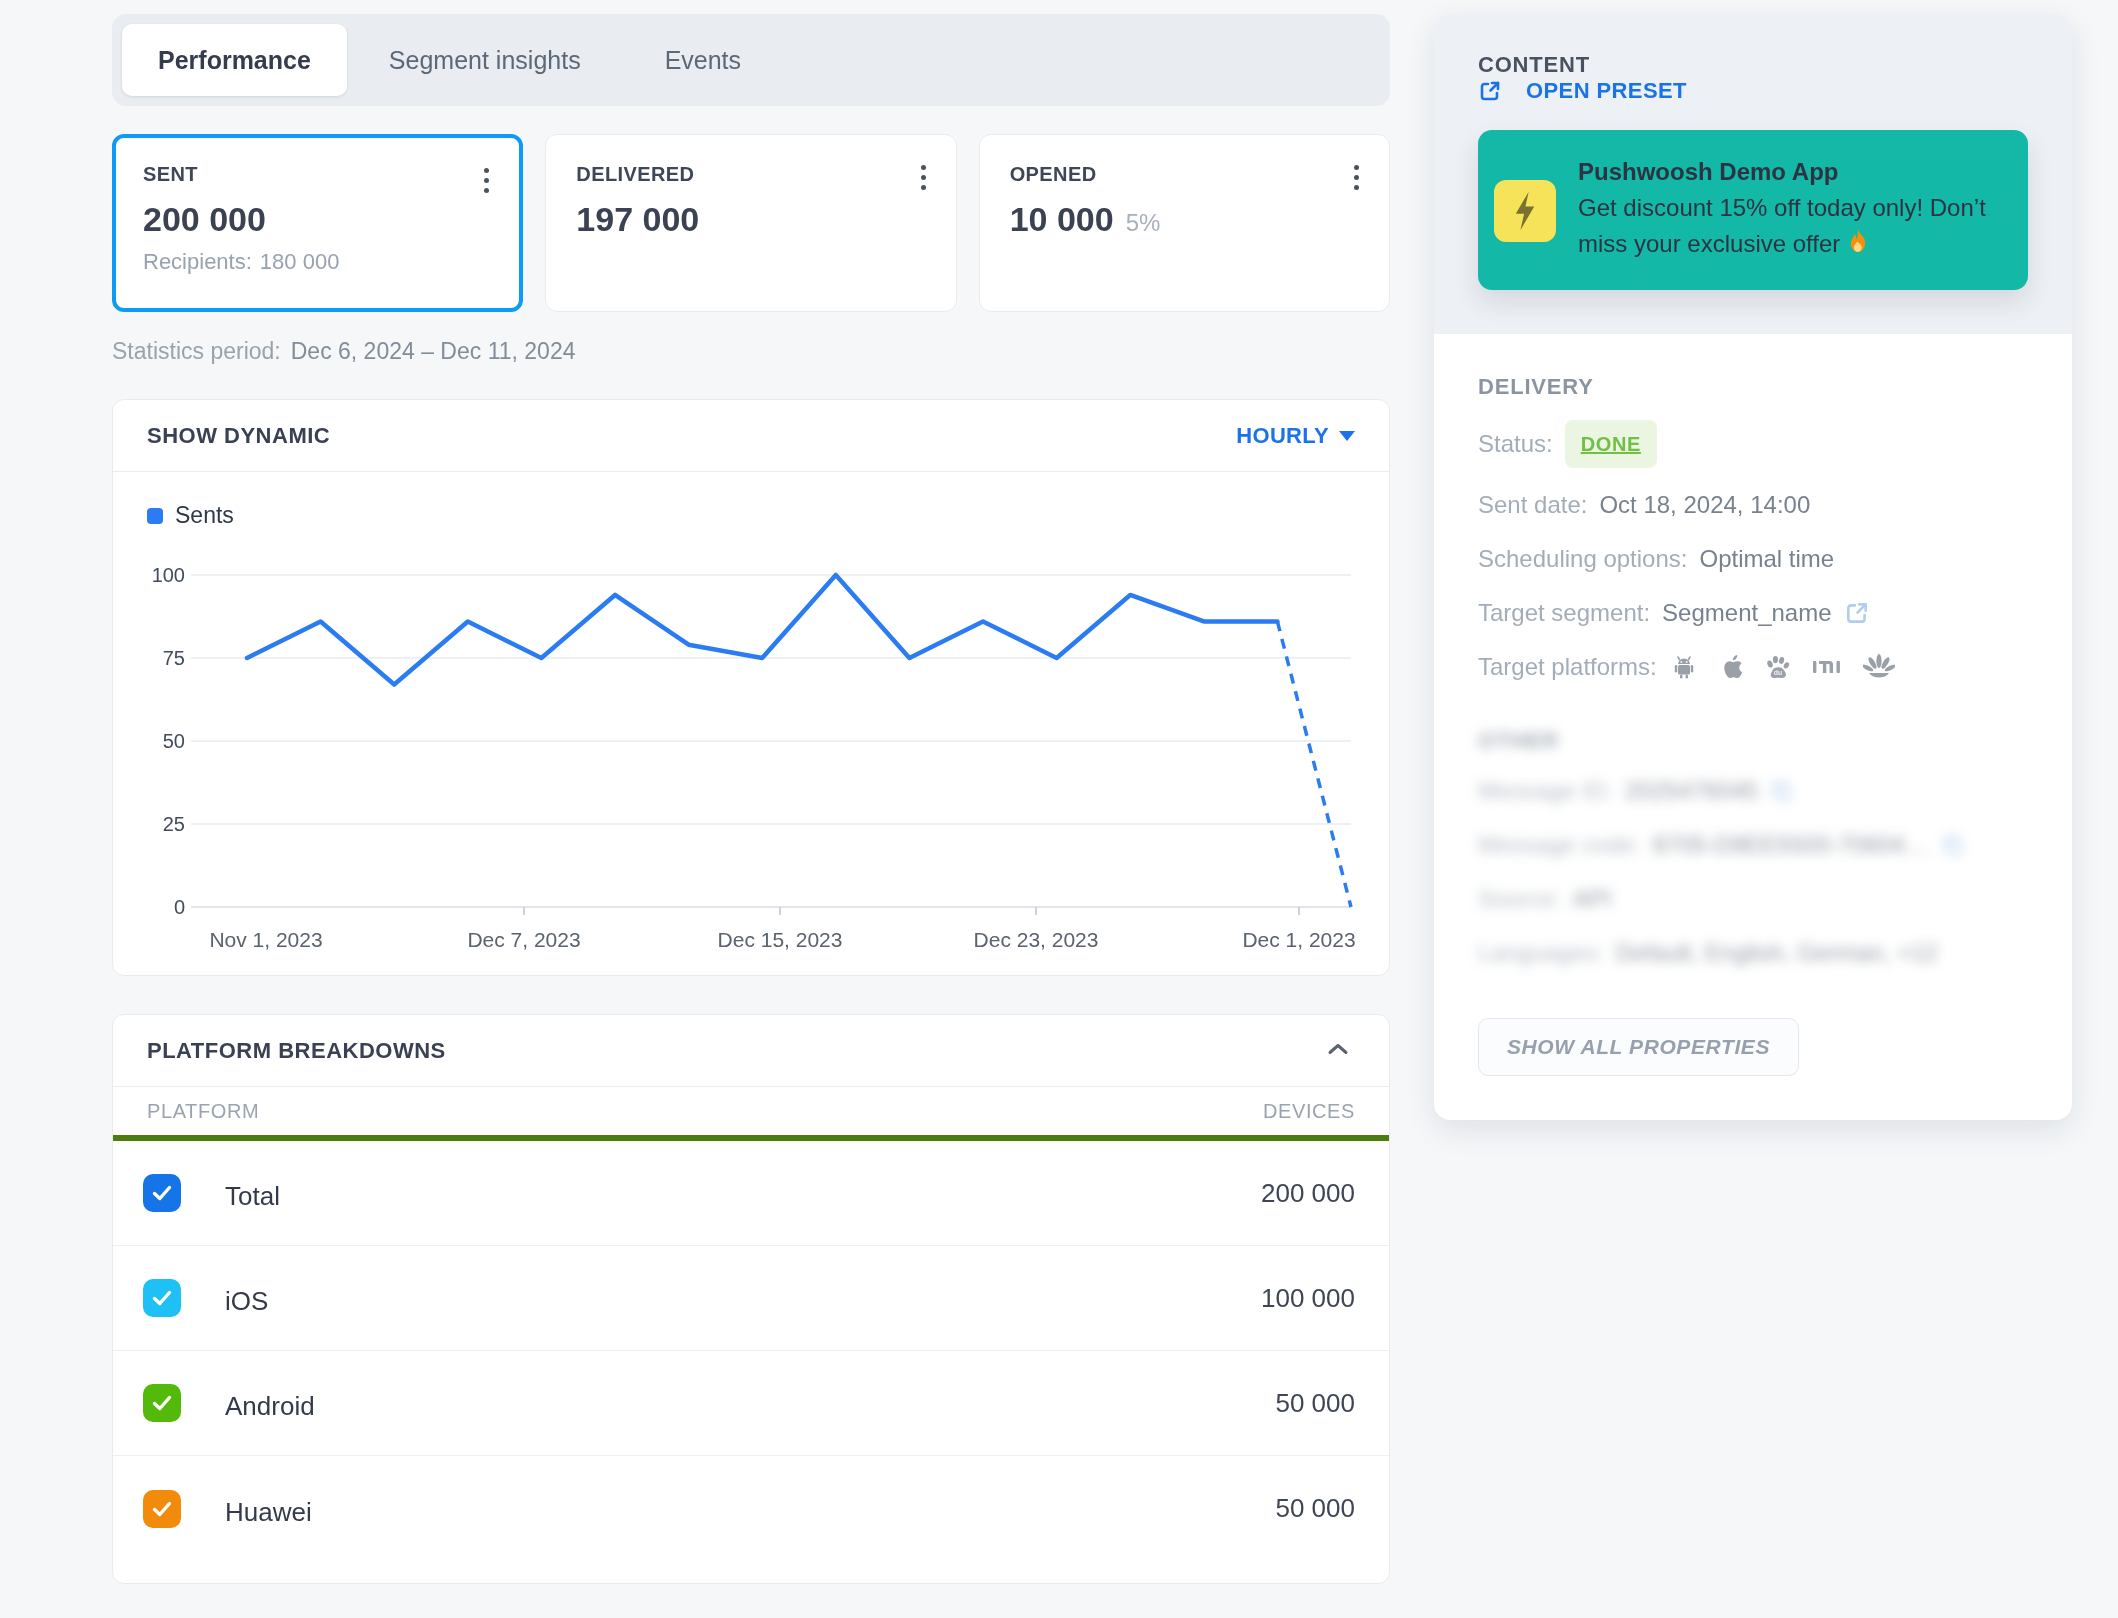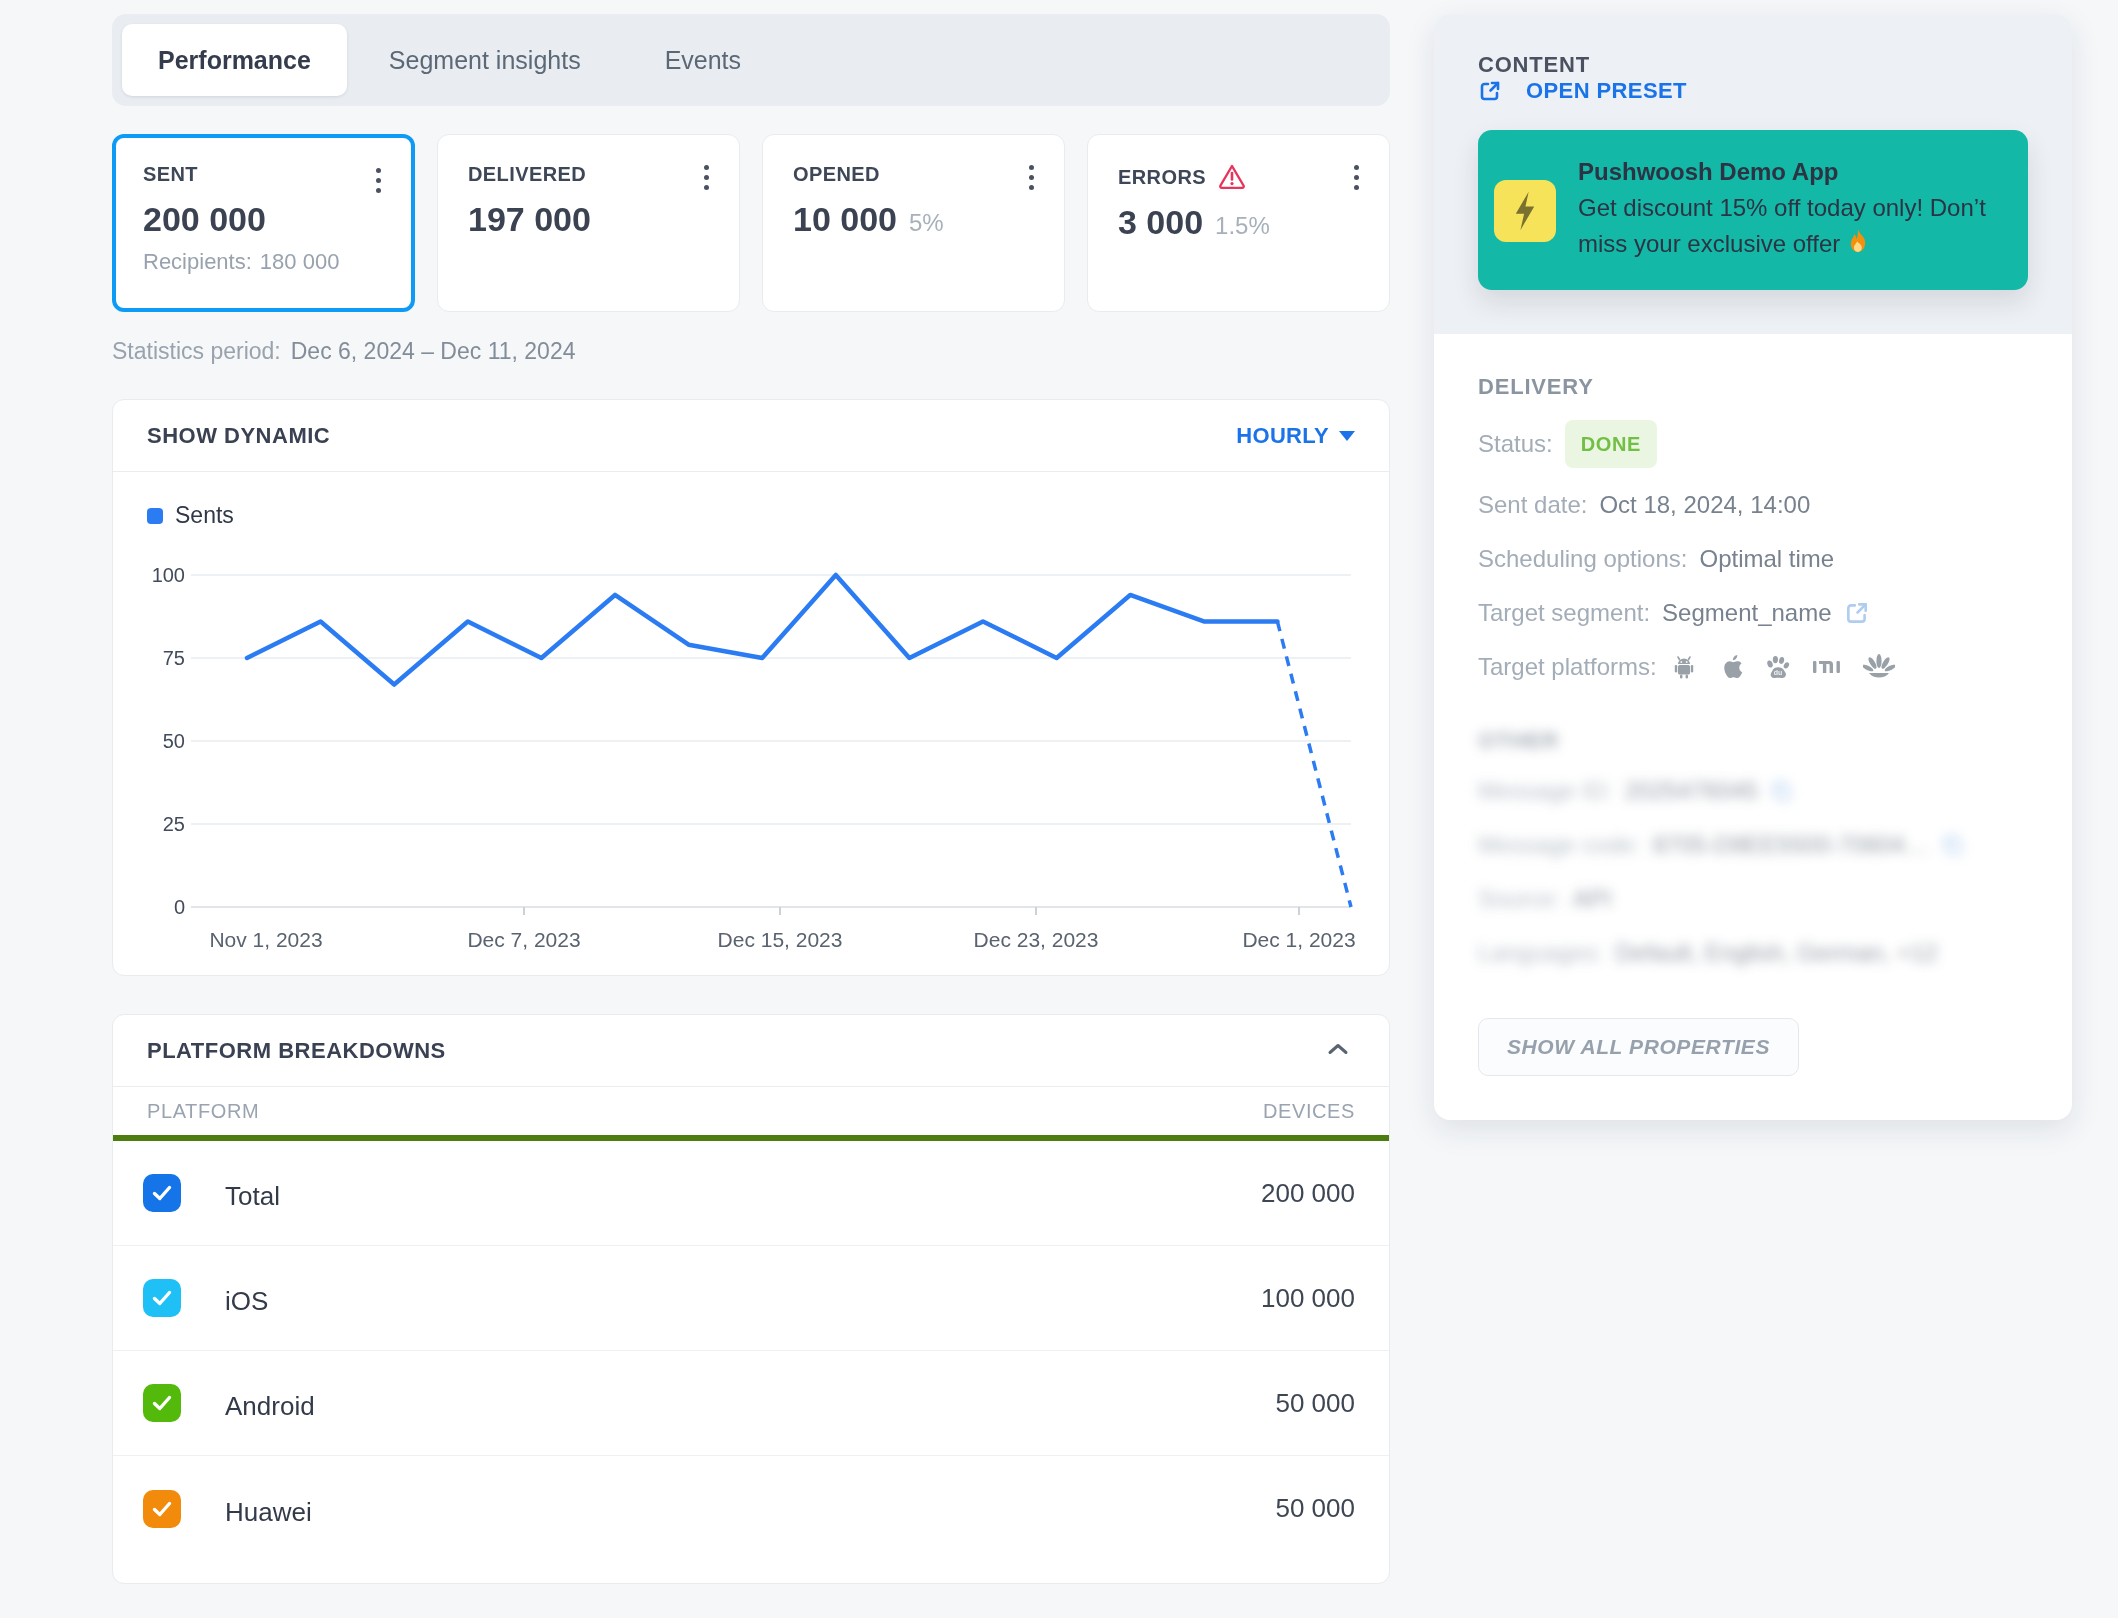--- a/index.html
+++ b/index.html
@@ -68,21 +68,21 @@
   .app-icon { width:62px; height:62px; border-radius:12px; background:#f6e35a; flex:0 0 auto; position:relative; overflow:hidden; margin-top:26px; }
   .app-icon .bolt { position:absolute; inset:8px; background:#7a7030; clip-path:polygon(58% 8%, 30% 56%, 48% 56%, 40% 92%, 70% 40%, 51% 40%); filter:blur(2px); }
   .notif-texts { font-size:24px; color:#2c3444; line-height:36px; }
   .notif-title { font-weight:700; }
   .flame { display:inline-block; vertical-align:-4px; margin-left:6px; }
 
   .panel-bottom { padding:40px 44px 44px; }
   .sec-title { font-size:22px; font-weight:700; color:#8b95a1; letter-spacing:.8px; }
   .d-row { margin-top:20px; font-size:24px; color:#a3adb8; display:flex; align-items:center; gap:12px; line-height:34px; }
   .d-row .d-val { color:#78828f; }
-  .badge-done { background:#eaf6e2; color:#71bf44; font-weight:700; font-size:20px; letter-spacing:.6px; padding:7px 16px; border-radius:8px; }
+  .badge-done { background:#eaf6e2; color:#71bf44; font-weight:700; font-size:20px; letter-spacing:.6px; padding:7px 16px; border-radius:8px;text-decoration:underline; }
   .ext-link { display:inline-flex; cursor:pointer; }
   .platform-icons { display:flex; align-items:center; gap:18px; }
   .platform-icons svg { display:block; }
 
   .blurred { filter:blur(6px); opacity:.8; user-select:none; }
   .other-block { margin-top:44px; }
   .copy-icon { display:inline-flex; cursor:pointer; }
 
   .show-all-btn { margin-top:48px; background:#fbfcfd; border:1px solid #e4e8ec; border-radius:10px; color:#97a1ad; font-weight:700; font-size:21px; letter-spacing:.6px; padding:16px 28px; cursor:pointer; font-family:inherit;font-style:italic; }
 </style>
@@ -140,41 +140,20 @@
             <i></i>
             <i></i>
             <i></i>
           </div>
         <div class="stat-value-row">
           <span class="stat-value">10 000</span>
           <span class="stat-pct">5%</span>
         </div>
       </div>
 
-      <div class="stat-card">
-        <div class="stat-label-row">
-          <span class="stat-label">ERRORS</span>
-          <span class="warn-icon">
-            <svg width="28" height="26" viewBox="0 0 28 26">
-                <path d="M14 3 L25.5 22.5 a1.6 1.6 0 0 1 -1.4 2.4 H3.9 a1.6 1.6 0 0 1 -1.4 -2.4 Z" fill="none" stroke="#e8335a" stroke-width="2.4" stroke-linejoin="round"></path>
-                <line x1="14" y1="10" x2="14" y2="16.5" stroke="#e8335a" stroke-width="2.6" stroke-linecap="round"></line>
-                <circle cx="14" cy="20.6" r="1.6" fill="#e8335a"></circle>
-              </svg>
-          </span>
-        </div>
-        <div class="dots-menu">
-            <i></i>
-            <i></i>
-            <i></i>
-          </div>
-        <div class="stat-value-row">
-          <span class="stat-value">3 000</span>
-          <span class="stat-pct">1.5%</span>
-        </div>
-      </div>
 
     </div>
 
     <div class="period">
       <span>Statistics period:</span><span class="val">Dec 6, 2024 – Dec 11, 2024</span>
     </div>
 
     <div class="card chart-card">
       <div class="card-head">
         <span class="card-title">SHOW DYNAMIC</span>

